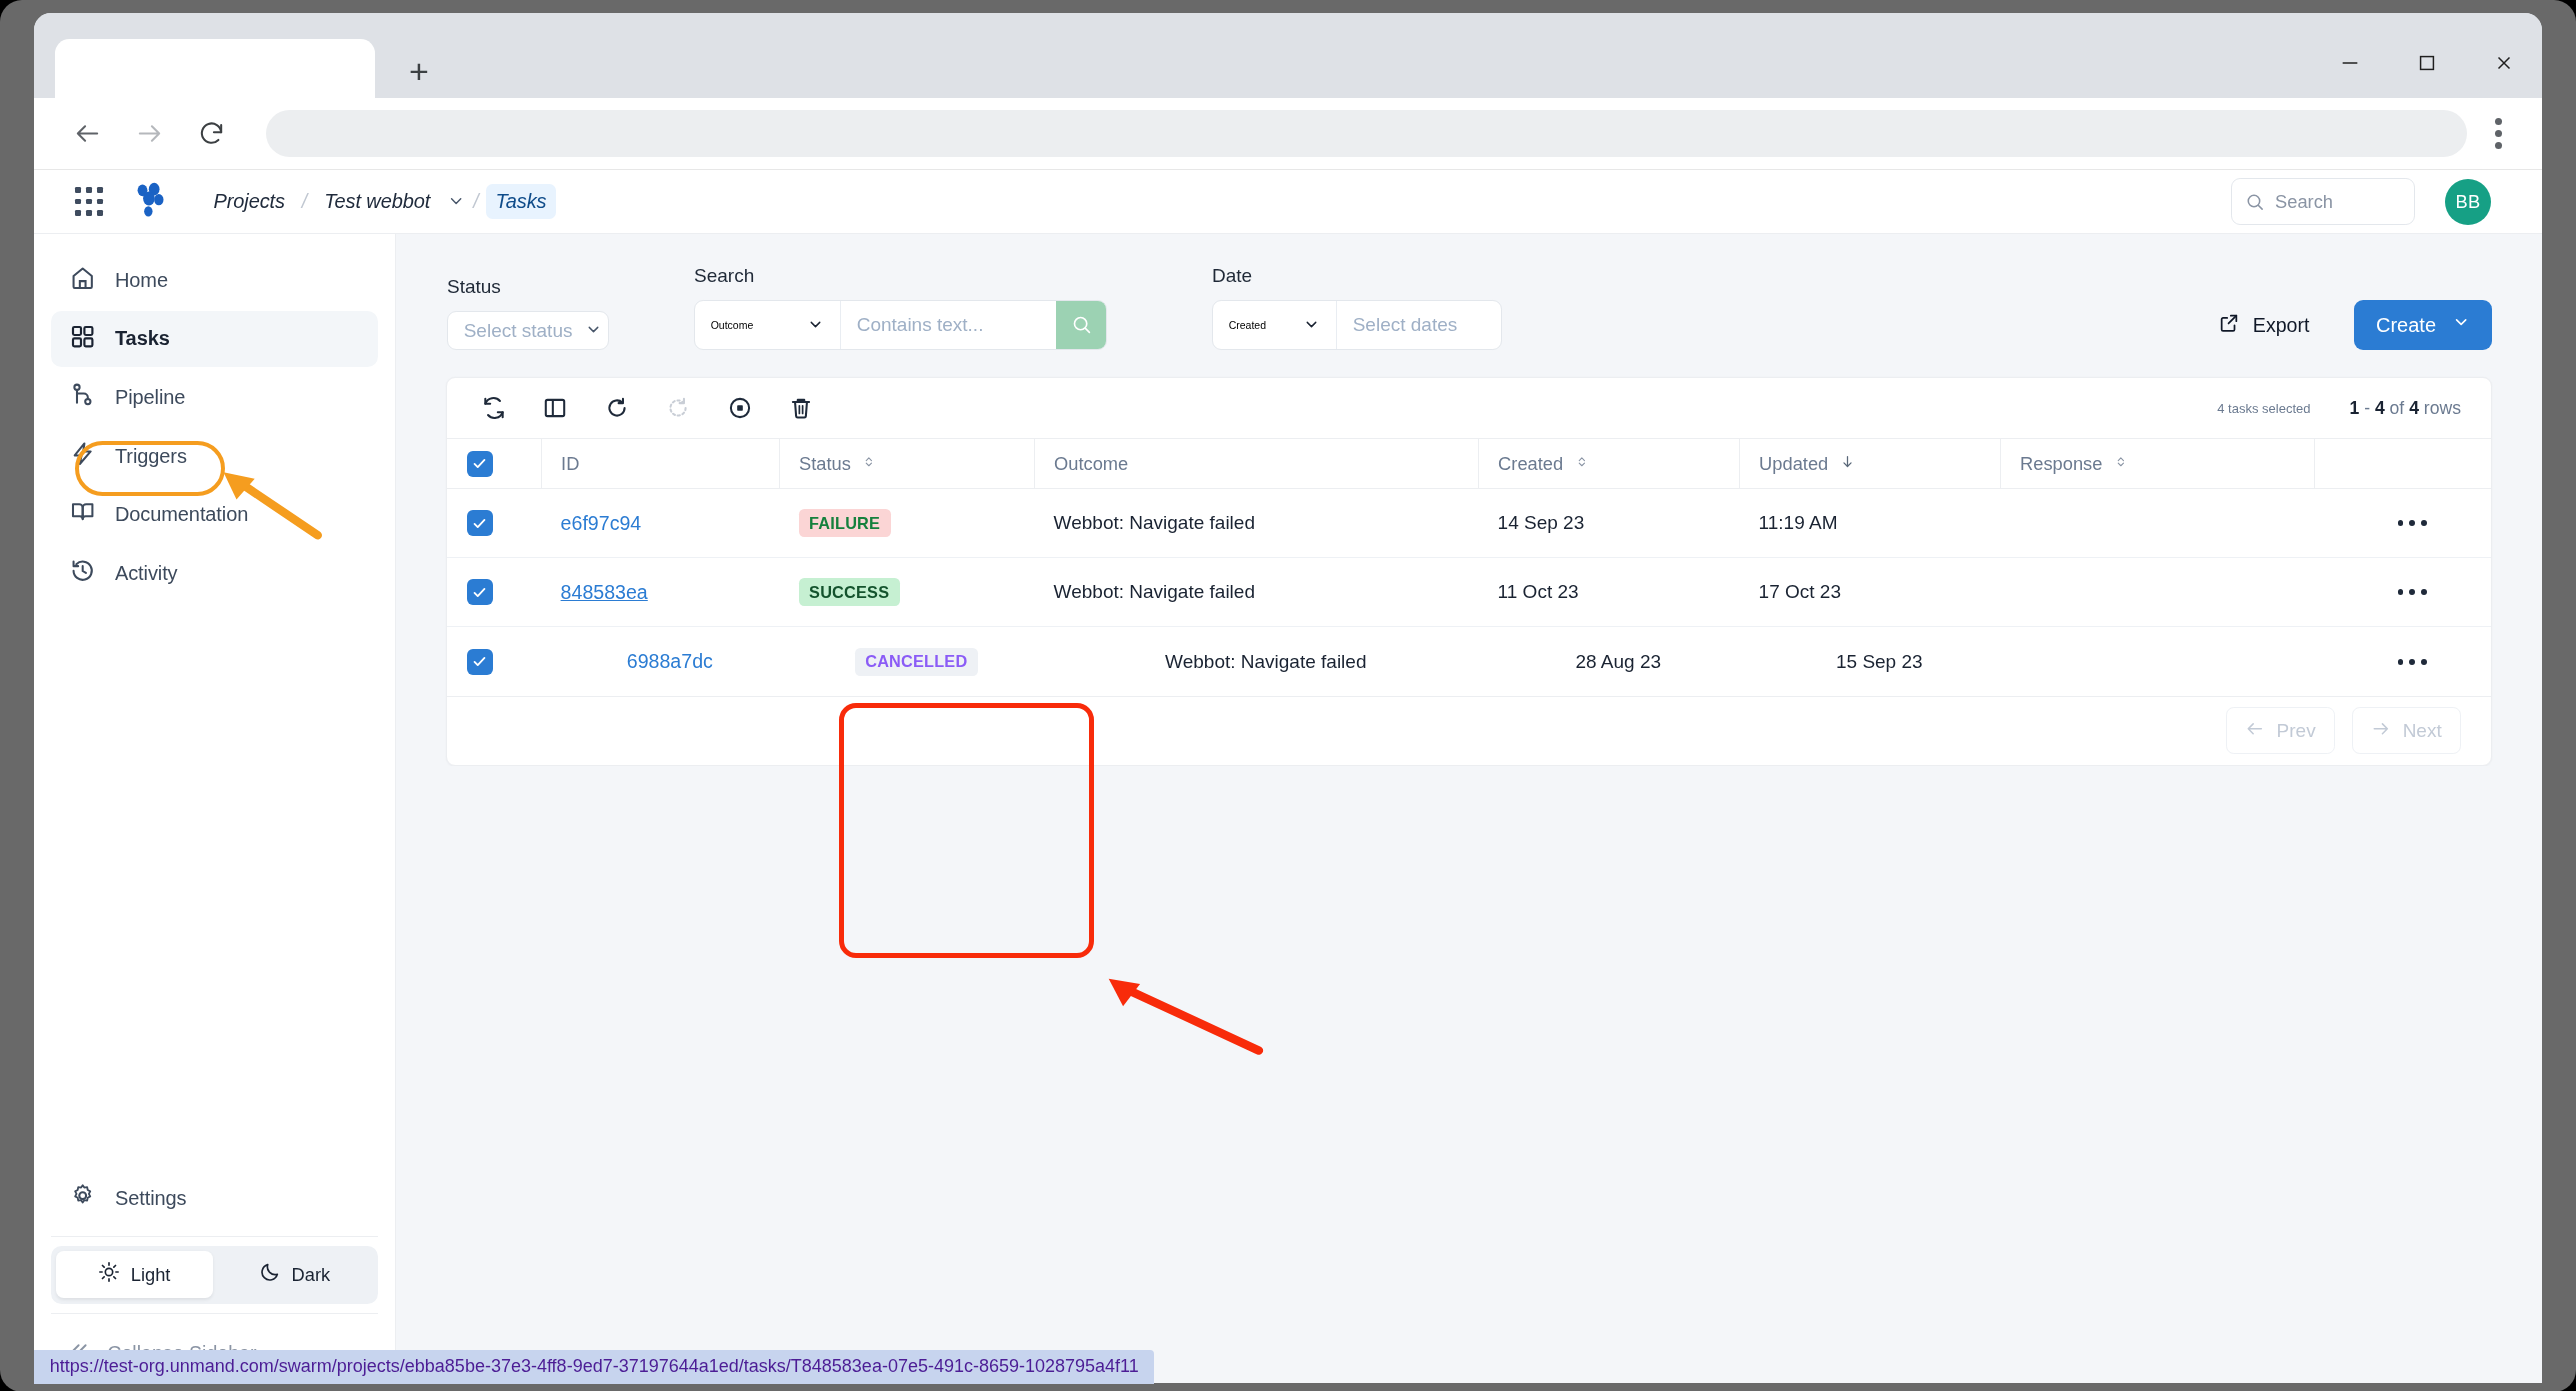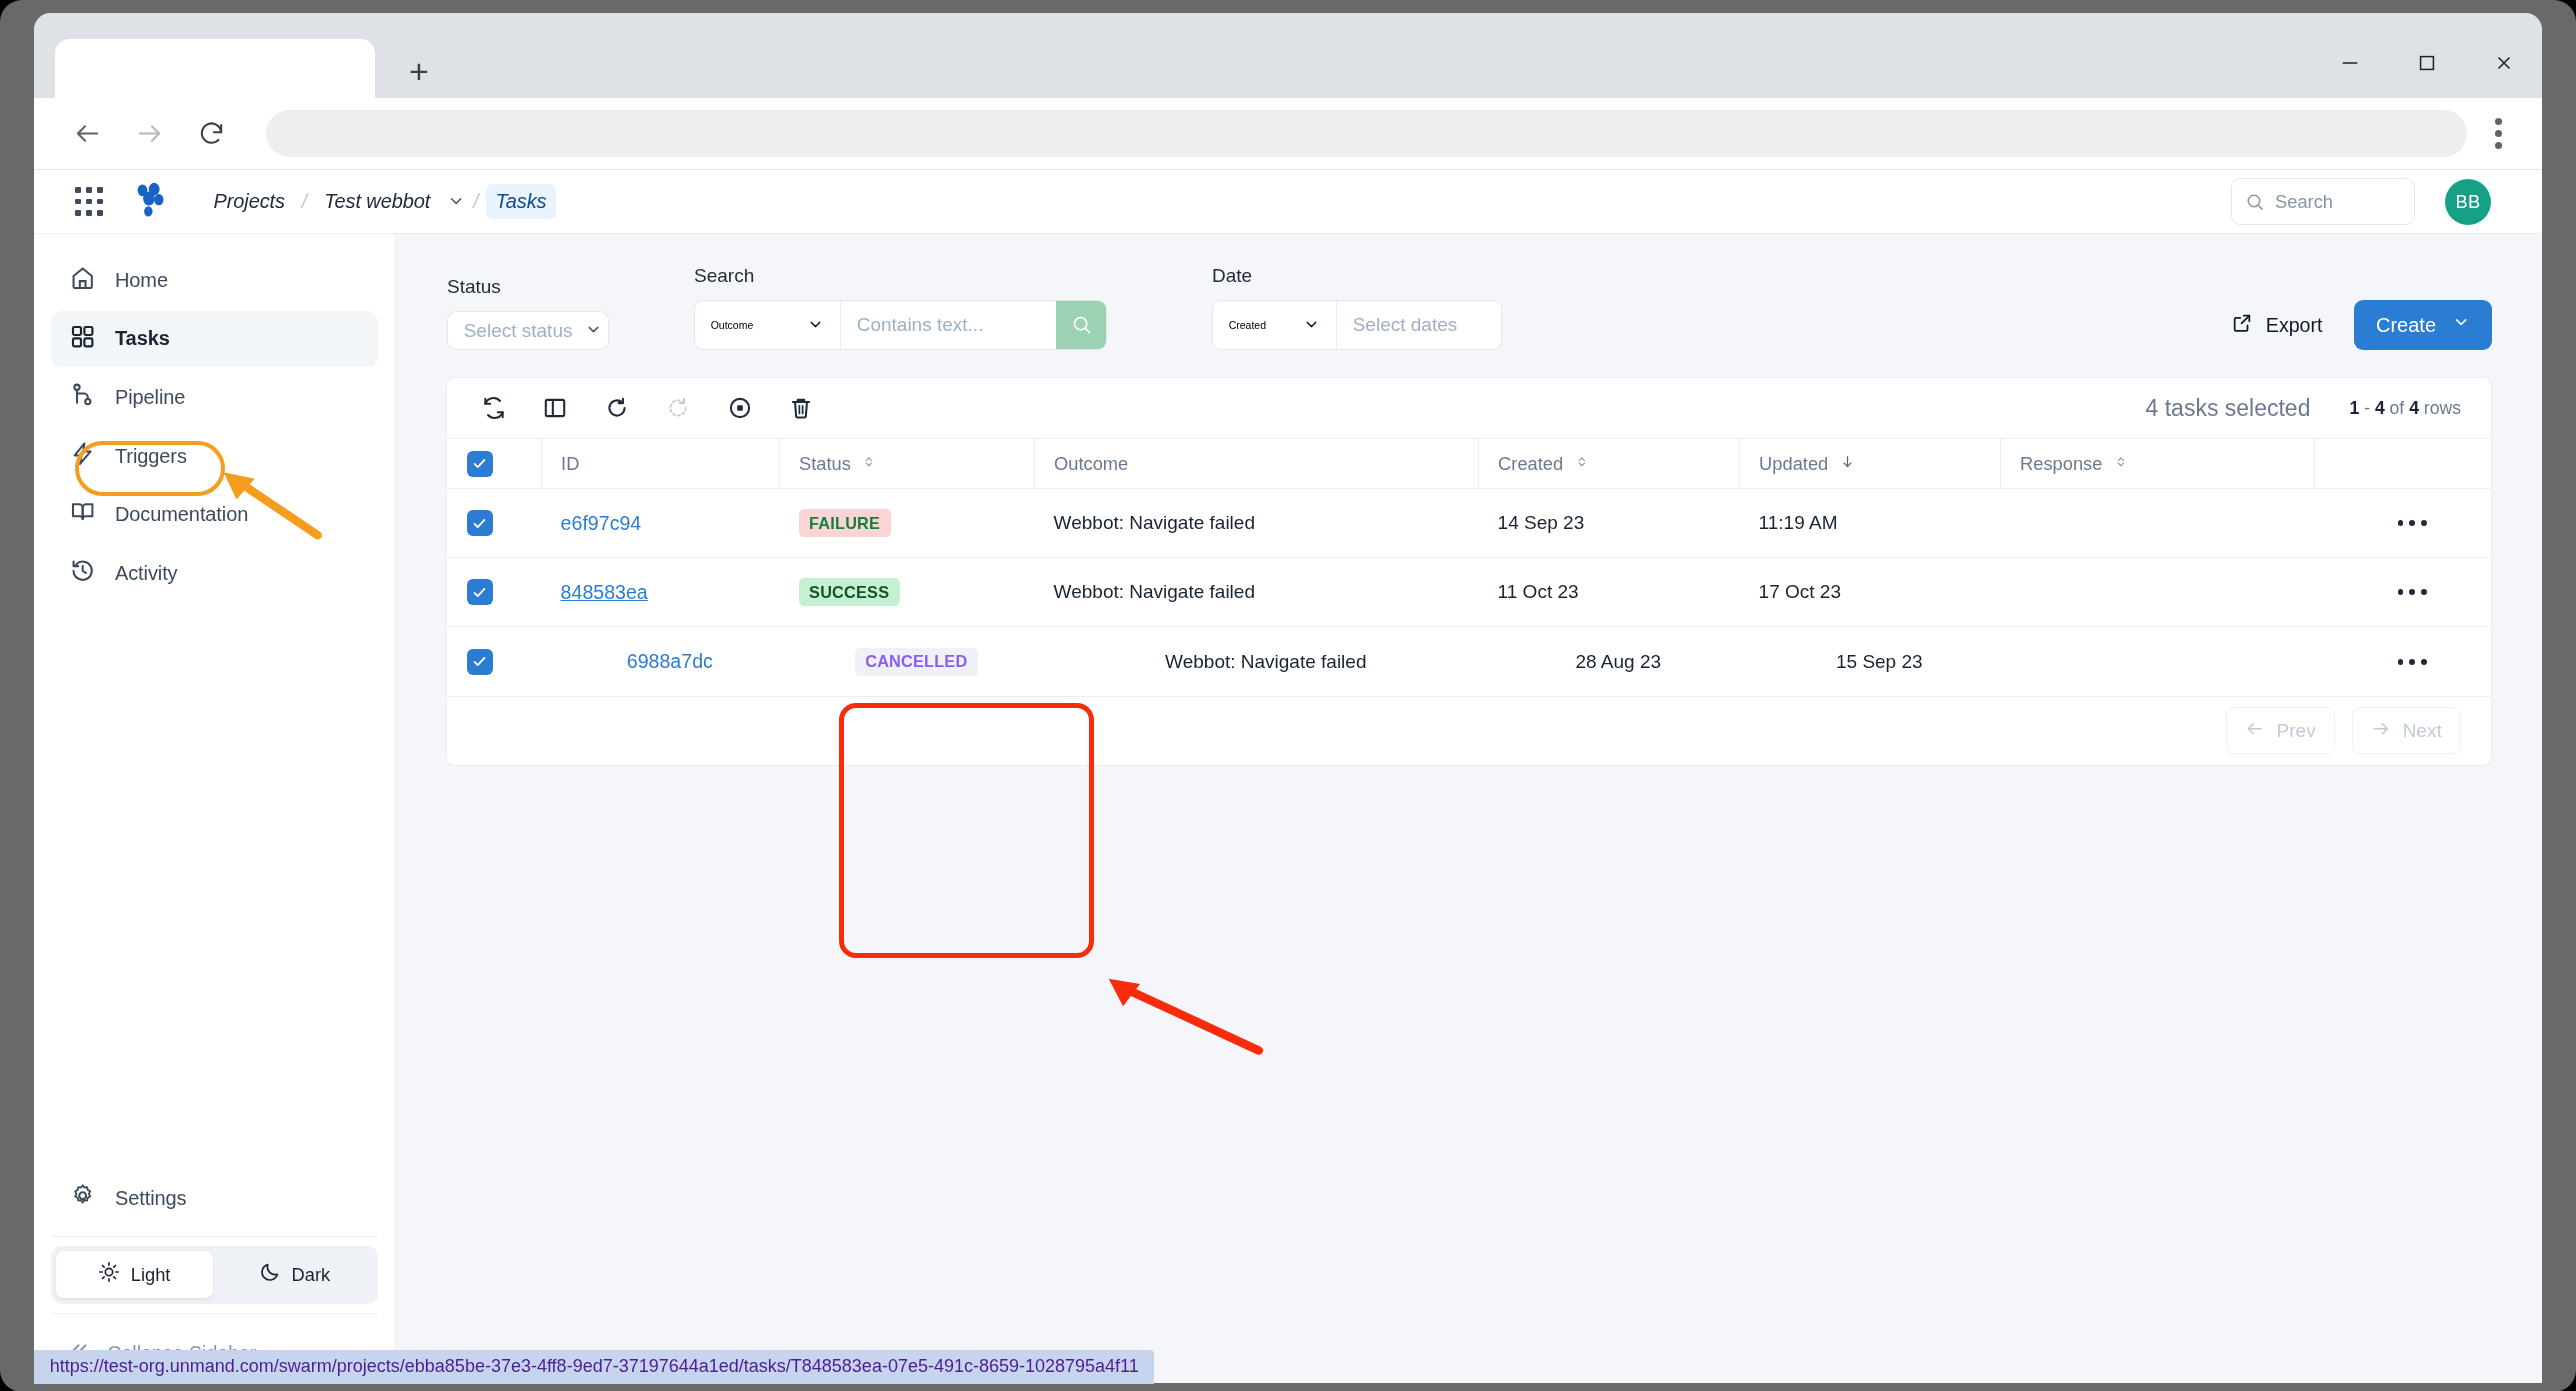--- a/index.html
+++ b/index.html
@@ -179,42 +179,42 @@
   .combo .part { display:flex; align-items:center; height:100%; }
   .combo .sdrop { width: 145px; padding: 0 15.7px; justify-content: space-between; gap: 11.8px; }
   .combo .sinput { width: 216px; padding: 0 15.7px; border-left: 1.3px solid #e9edf2; }
   .combo .sinput span { font-size: 19px; color: #9fb0c6; }
   .combo .sbtn { width: 50px; background: #9cd2b3; justify-content: center; }
   .combo .ddrop { width: 123px; padding: 0 15.7px; justify-content: space-between; gap:11.8px;}
   .combo .dinput { width: 165px; padding: 0 15.7px; border-left: 1.3px solid #e9edf2; }
   .combo .dinput span { font-size: 19px; color: #9fb0c6; }
   .f-status { margin-right: 85px; }
   .f-search { margin-right: 105px; }
-  .actions { margin-left: auto; display: flex; align-items: center; gap: 25px; }
+  .actions { margin-left: auto; display: flex; align-items: center; gap: 38px; }
   .export-btn { display:flex; align-items:center; gap: 13px; font-size: 19.6px; color:#101828; padding: 9.1px 6.5px;}
   .create-btn {
     background: #2b7cd3; color:#fff; border-radius: 9.1px;
     height: 50px; display:flex; align-items:center; gap: 15.7px;
     padding: 0 22px; font-size: 20px;
   }
 
   
   .card {
     margin: 0 50px; background: #fff; border-radius: 9.1px;
     border: 1.3px solid #eceef1;
     box-shadow: 0 0.7px 2px rgba(16,24,40,.04);
     overflow: hidden;
   }
   .card-top {
     height: 60px; display:flex; align-items:center; padding: 0 30px;
   }
   .tbar { display:flex; align-items:center; gap: 27.4px; }
   .tbar .ti { width: 34px; height: 34px; display:flex; align-items:center; justify-content:center;}
   .card-top .meta { margin-left:auto; display:flex; align-items:center; gap: 39px; }
-  .meta .sel-count { font-size: 23px; color:#6b7a90; }
+  .meta .sel-count { font-size: 13px; color:#6b7a90; }
   .meta .rows { font-size: 17.6px; color:#6b7a90; }
   .meta .rows b { color:#1a2332; }
 
   table { width: 100%; border-collapse: collapse; table-layout: fixed; }
   thead th {
     text-align: left; font-weight: normal;
     font-size: 18.3px; color: #6b7a90;
     height: 50px; padding: 0 0 0 0;
     border-top: 1.3px solid #eceef1; border-bottom: 1.3px solid #eceef1;
     background: #fff;

